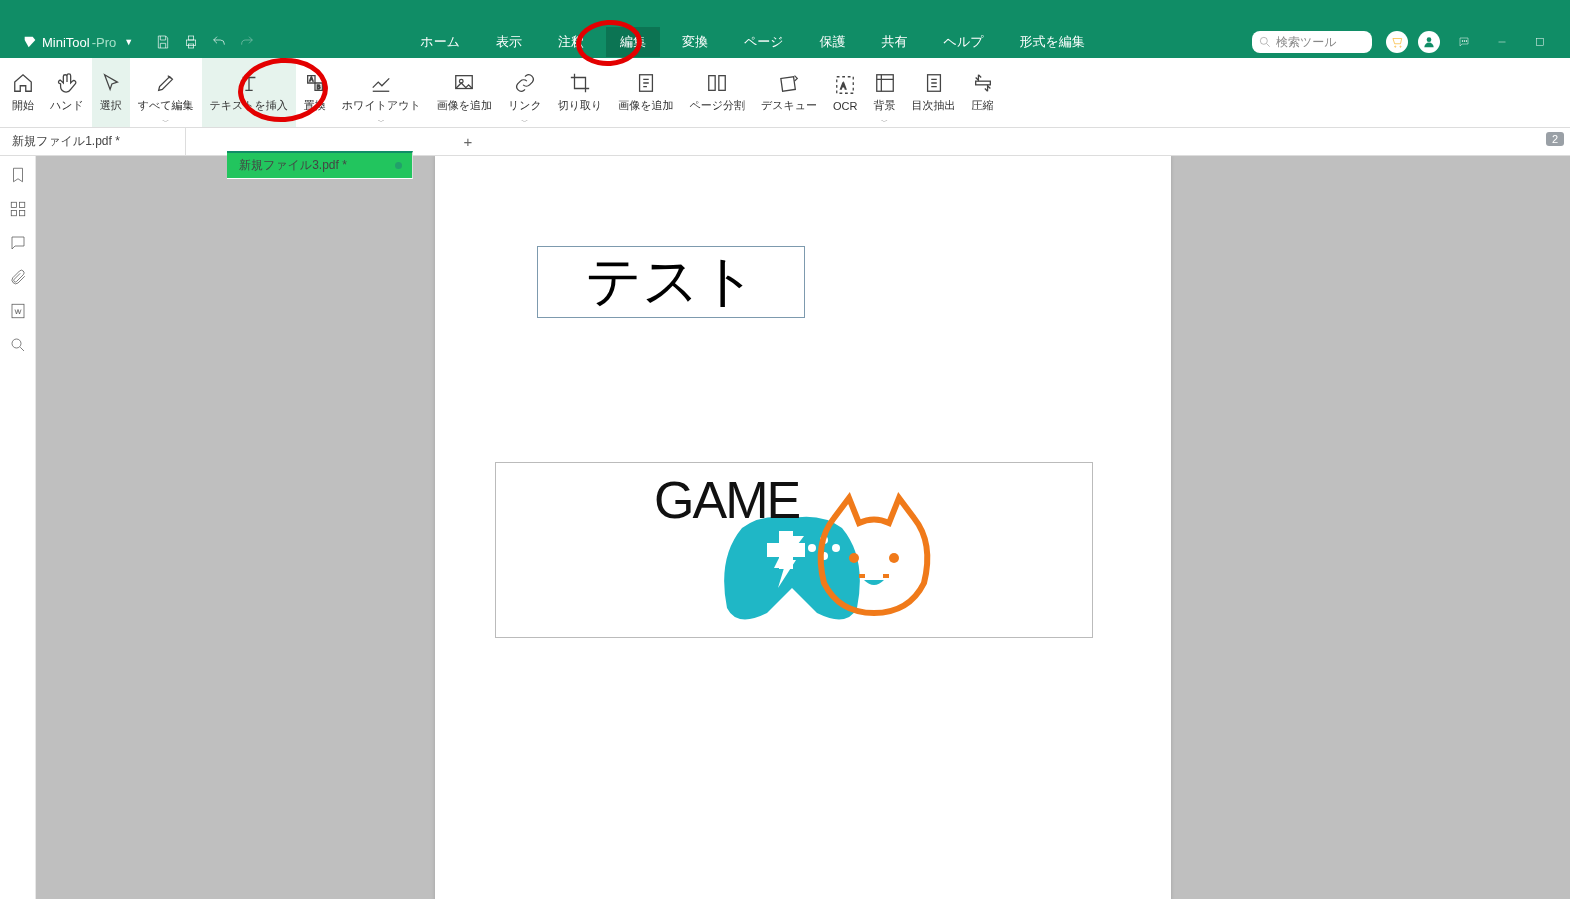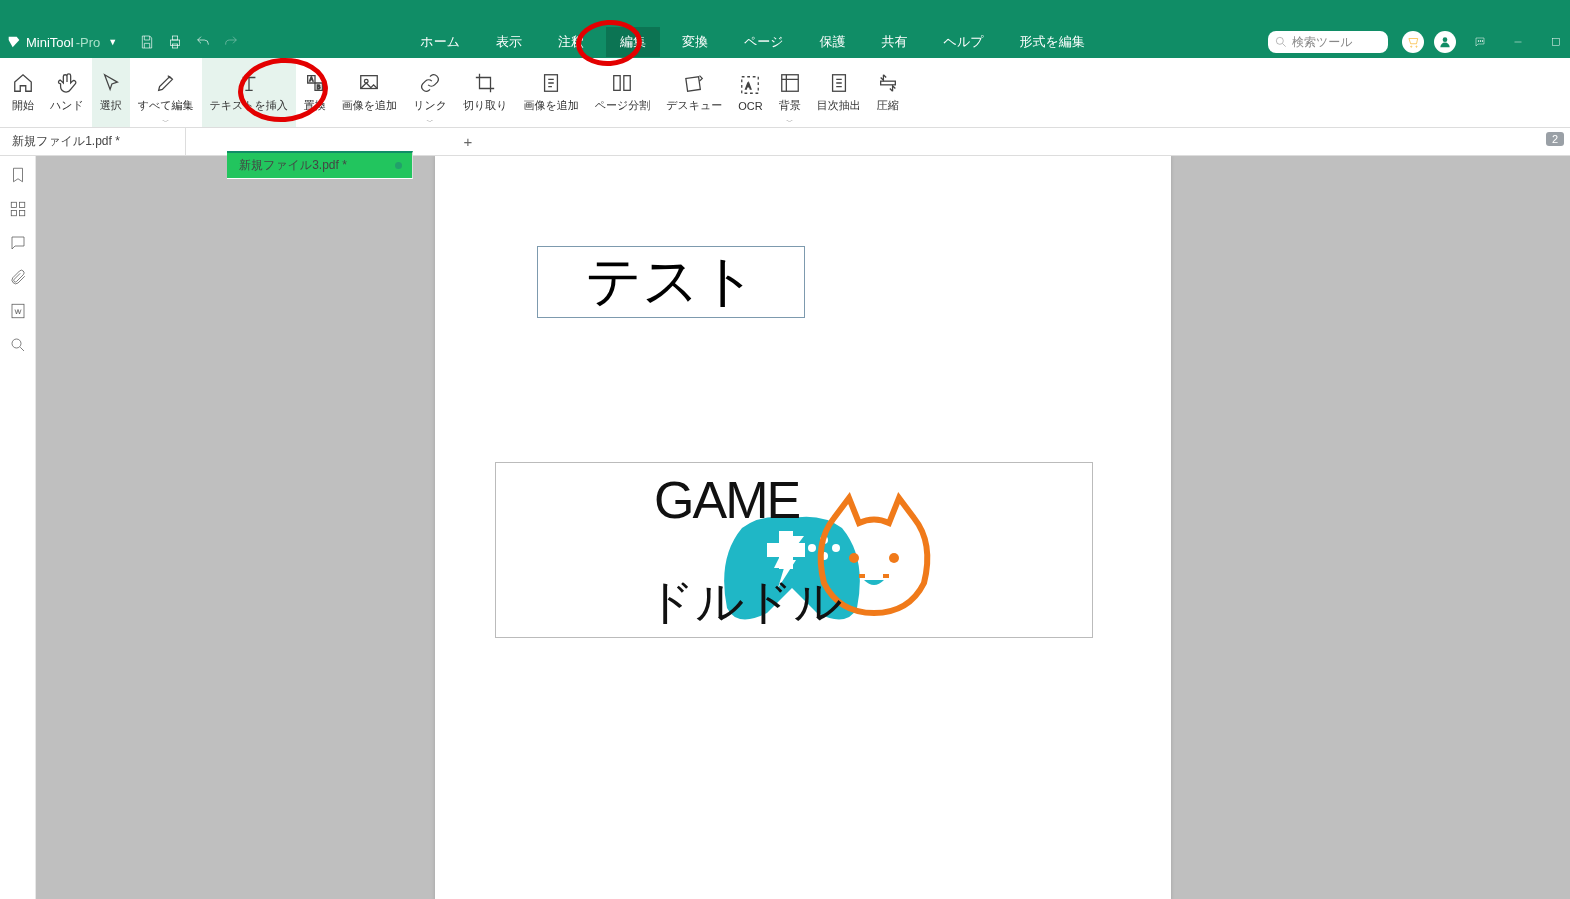--- a/index.html
+++ b/index.html
@@ -2,21 +2,21 @@
 <html><head>
 <meta charset="utf-8">
 <style>
 * { margin:0; padding:0; box-sizing:border-box; font-family:"Meiryo","Segoe UI",sans-serif; }
 body { background:#fff; width:1570px; height:899px; overflow:hidden; position:relative; }
 
 
 .titlebar { background:#108d66; height:26px; }
 
 
-.menubar { background:#108d66; color:#fff; height:32px; display:flex; align-items:center; padding:0 0; font-size:13px; }
+.menubar { background:#108d66; color:#fff; height:32px; display:flex; align-items:center; padding:0 16px; font-size:13px; }
 .app-logo { display:flex; align-items:center; gap:4px; padding:0 6px; }
 .app-logo svg { width:16px; height:16px; }
 .app-name-sub { color:#a8e0c9; margin-left:-2px; }
 .app-drop { font-size:9px; margin-left:4px; }
 .mb-sep { width:10px; }
 .mb-icon { width:28px; height:28px; display:flex; align-items:center; justify-content:center; cursor:pointer; }
 .mb-icon svg { width:16px; height:16px; stroke:#fff; fill:none; }
 .menu-center { flex:1; display:flex; justify-content:center; gap:8px; }
 .menu-item { padding:6px 14px; cursor:pointer; font-size:13px; }
 .menu-item.active { background:#0c7453; }
@@ -187,20 +187,27 @@
       </svg>
       <span>テキストを挿入</span>
     </div>
     <div class="tool">
       <svg viewBox="0 0 24 24">
         <path d="M4 4h8v8H4zM12 12h8v8h-8z"></path>
         <text x="6" y="10" font-size="6" fill="#444">A</text>
         <text x="14" y="18" font-size="6" fill="#444">B</text>
       </svg>
       <span>置換</span>
+    </div>
+    <div class="tool drop">
+      <svg viewBox="0 0 24 24">
+        <path d="M3 17l6-6 4 4 8-8"></path>
+        <path d="M3 21h18"></path>
+      </svg>
+      <span>ホワイトアウト</span>
     </div>
     <div class="tool">
       <svg viewBox="0 0 24 24">
         <rect x="3" y="4" width="18" height="14"></rect>
         <circle cx="9" cy="10" r="2"></circle>
         <path d="M3 18l6-6 5 5 3-3 4 4"></path>
       </svg>
       <span>画像を追加</span>
     </div>
     <div class="tool drop">
@@ -319,21 +326,20 @@
             <path d="M78 38 l14 0 l-18 24 l10 0 l-18 28 l6 -20 l-10 0 z" fill="#fff"></path>
           </svg>
           <svg class="cat-shape" width="140" height="140" viewBox="0 0 140 140">
             <path d="M30 30 L45 10 L55 35 Q70 28 85 35 L95 10 L110 30 Q130 55 120 95 Q105 125 70 125 Q35 125 20 95 Q10 55 30 30 Z" fill="none" stroke="#f07a1a" stroke-width="6"></path>
             <circle cx="50" cy="70" r="5" fill="#f07a1a"></circle>
               <circle cx="90" cy="70" r="5" fill="#f07a1a"></circle>
             <path d="M60 92 Q70 102 80 92" fill="#1fb7c6"></path>
             <path d="M55 88 h6 M79 88 h6" stroke="#f07a1a" stroke-width="4"></path>
           </svg>
           <div class="logo-text1">GAME</div>
-          <div class="logo-text2">ドルドル</div>
         </div>
       </div>
     </div>
   </div>
 </div>
 
 <div class="red-circle rc1"></div>
 <div class="red-circle rc2"></div>
 
 </body></html>

